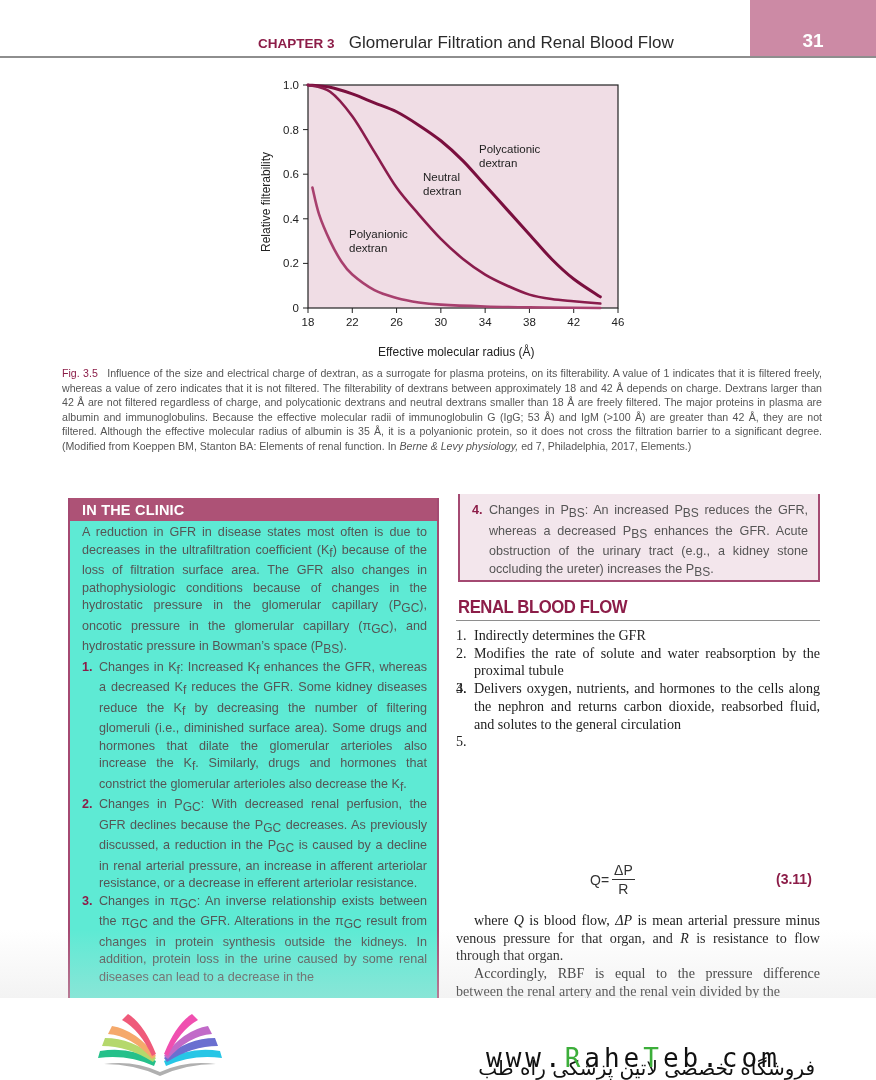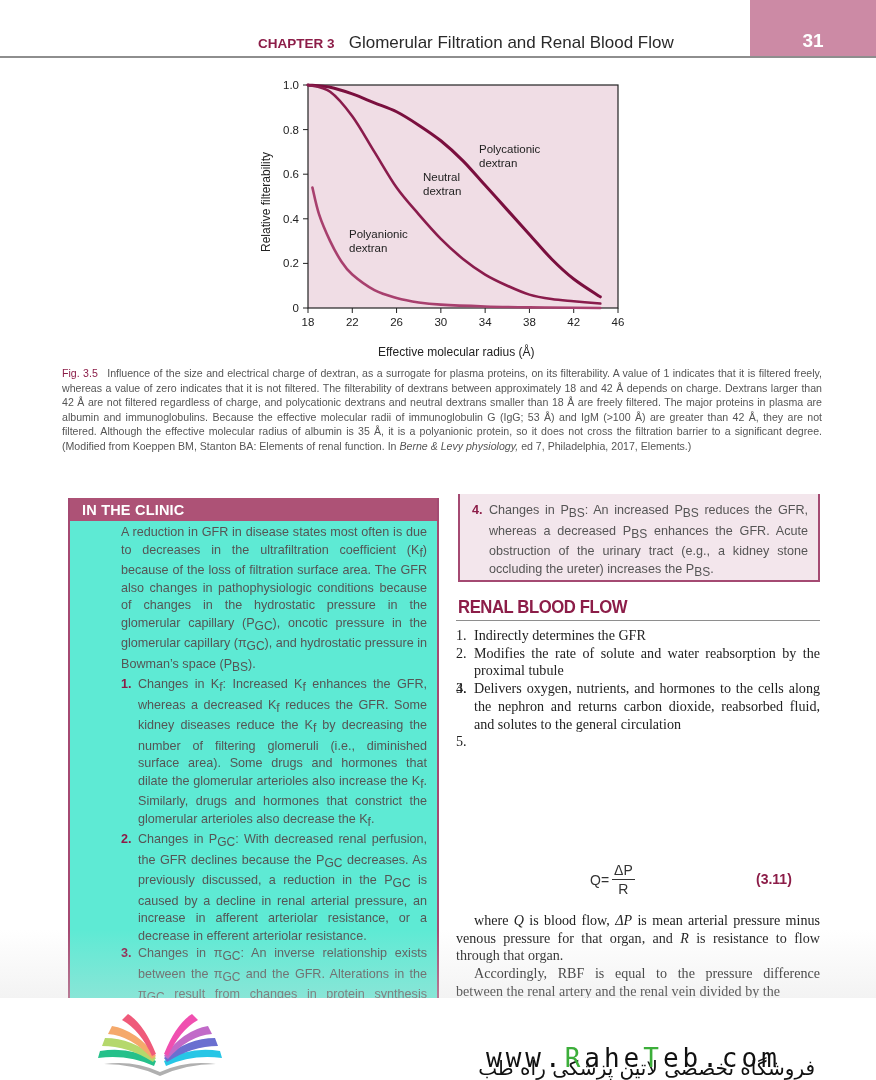--- a/index.html
+++ b/index.html
@@ -18,21 +18,21 @@
   .chart { position: absolute; left: 250px; top: 70px; width: 390px; height: 290px; }
 
   
   .caption { position: absolute; left: 62px; top: 366px; width: 760px; font-size: 10.6px; line-height: 14.6px; color: #555; text-align: justify; }
   .caption .fig { color: #8c1d48; font-weight: normal; margin-right: 6px; }
   .caption i { font-style: italic; }
 
   
   .clinic { position: absolute; left: 68px; top: 498px; width: 371px; height: 648px; background: #5eead4; border-left: 2px solid #a44a72; border-right: 2px solid #a44a72; }
   .clinic-head { background: #ad5276; color: #fff; font-weight: bold; font-size: 14.5px; padding: 4px 10px 3px 12px; letter-spacing: 0.2px; }
-  .clinic-body { padding: 3px 10px 0 12px; font-size: 12.6px; line-height: 17.5px; color: #555; text-align: justify; margin-left: 39px; }
+  .clinic-body { padding: 3px 10px 0 12px; font-size: 12.6px; line-height: 17.5px; color: #555; text-align: justify; }
   .clinic-body ol { list-style: none; }
   .clinic-body li { position: relative; padding-left: 17px; }
   .clinic-body li .n { position: absolute; left: 0; color: #8c1d48; font-weight: bold; }
   sub { font-size: 12px; vertical-align: -3px; }
 
   .clinic2 { position: absolute; left: 458px; top: 494px; width: 362px; height: 88px; background: #f3e6ec; border-left: 2px solid #a44a72; border-right: 2px solid #a44a72; border-bottom: 2px solid #a44a72; padding: 8px 10px 0 12px; font-size: 12.6px; line-height: 17.5px; color: #555; text-align: justify; }
   .clinic2 .item { position: relative; padding-left: 17px; }
   .clinic2 .n { position: absolute; left: 0; color: #8c1d48; font-weight: bold; }
 
   
@@ -40,21 +40,21 @@
   .section-line { position: absolute; left: 456px; top: 620px; width: 364px; height: 1px; background: #8e8e8e; }
   .rcol { position: absolute; left: 456px; top: 627px; width: 364px; font-family: "Liberation Serif", serif; font-size: 14.1px; line-height: 17.7px; color: #222; text-align: justify; }
   .rcol ol { list-style: none; }
   .rcol li { position: relative; padding-left: 18px; }
   .rcol li .n { position: absolute; left: 0; }
   .rcol .ind { text-indent: 18px; }
   .equation { position: absolute; left: 590px; top: 862px; font-family: "Liberation Sans", sans-serif; font-size: 14px; color: #333; display: flex; align-items: center; }
   .frac { display: inline-flex; flex-direction: column; align-items: center; margin-left: 3px; }
   .frac .top { border-bottom: 1px solid #333; padding: 0 2px 1px; }
   .frac .bot { padding-top: 1px; }
-  .eq-num { position: absolute; left: 756px; top: 871px; font-weight: bold; color: #8c1d48; font-size: 14px; }
+  .eq-num { position: absolute; left: 776px; top: 871px; font-weight: bold; color: #8c1d48; font-size: 14px; }
   .rcol2 { position: absolute; left: 456px; top: 912px; width: 364px; font-family: "Liberation Serif", serif; font-size: 14.1px; line-height: 17.7px; color: #222; text-align: justify; }
   .rcol2 p { text-indent: 18px; }
   .rcol2 i { font-style: italic; }
 
   
   .fade { position: absolute; left: 0; top: 930px; width: 876px; height: 70px; background: linear-gradient(to bottom, rgba(255,255,255,0), rgba(220,220,220,0.35)); pointer-events: none; }
   .cutoff { position: absolute; left: 0; top: 998px; width: 876px; height: 82px; background: #ffffff; }
 
   
   .logo { position: absolute; left: 90px; top: 1006px; width: 140px; height: 70px; }

